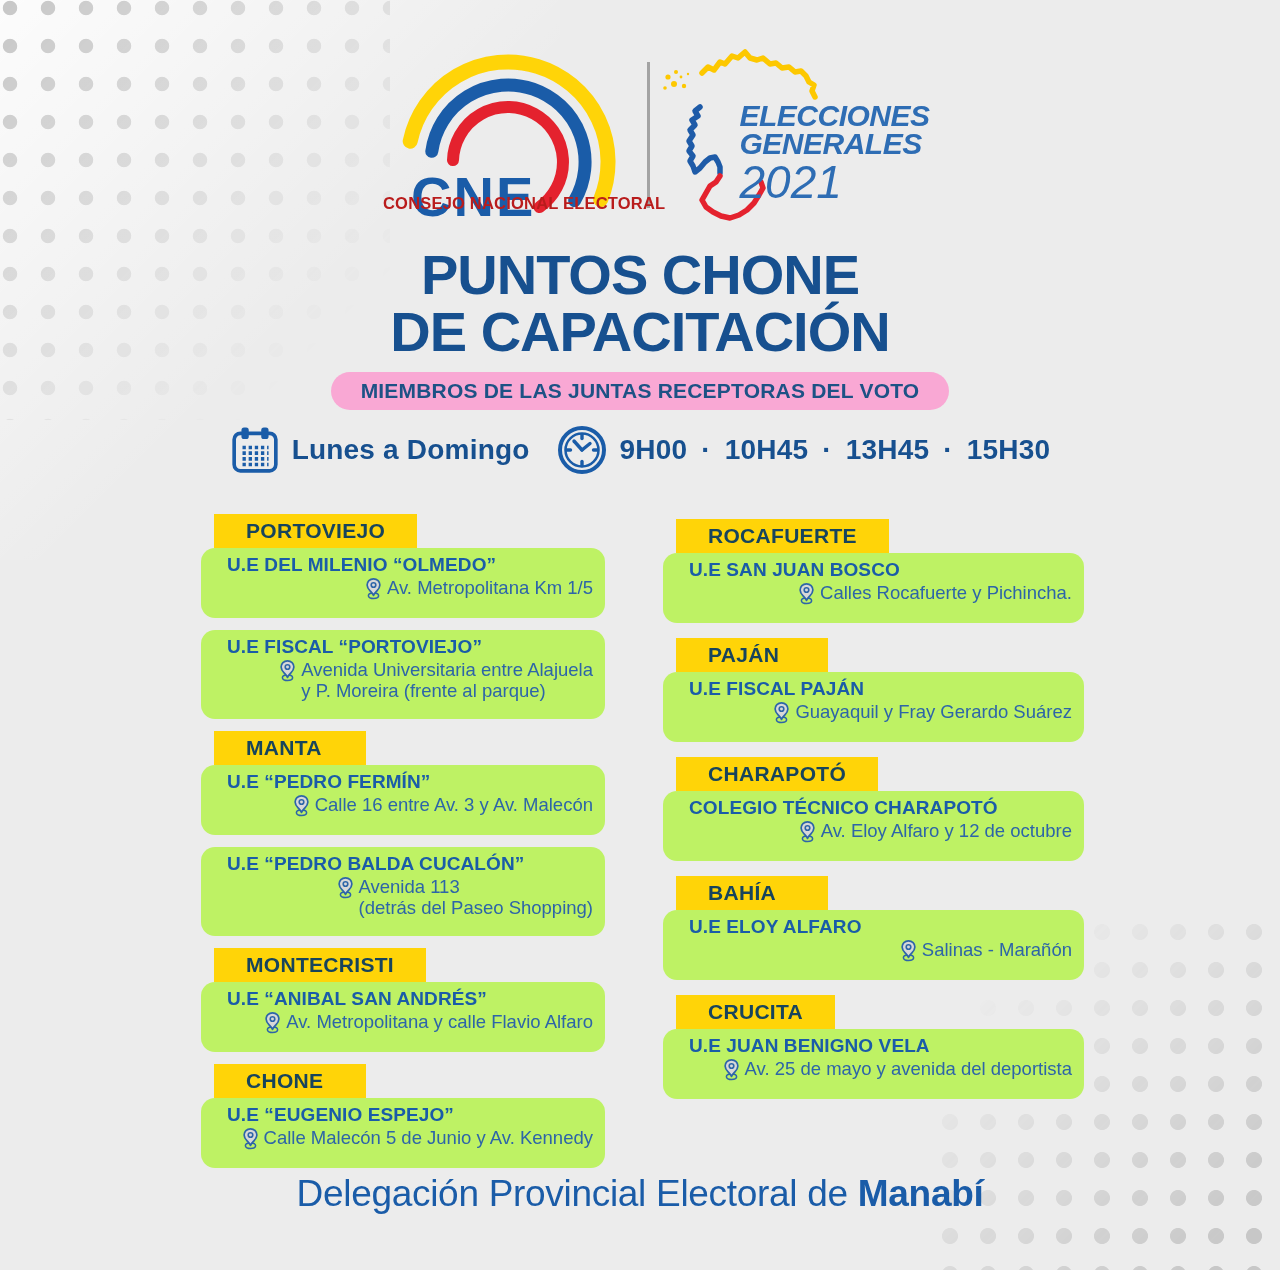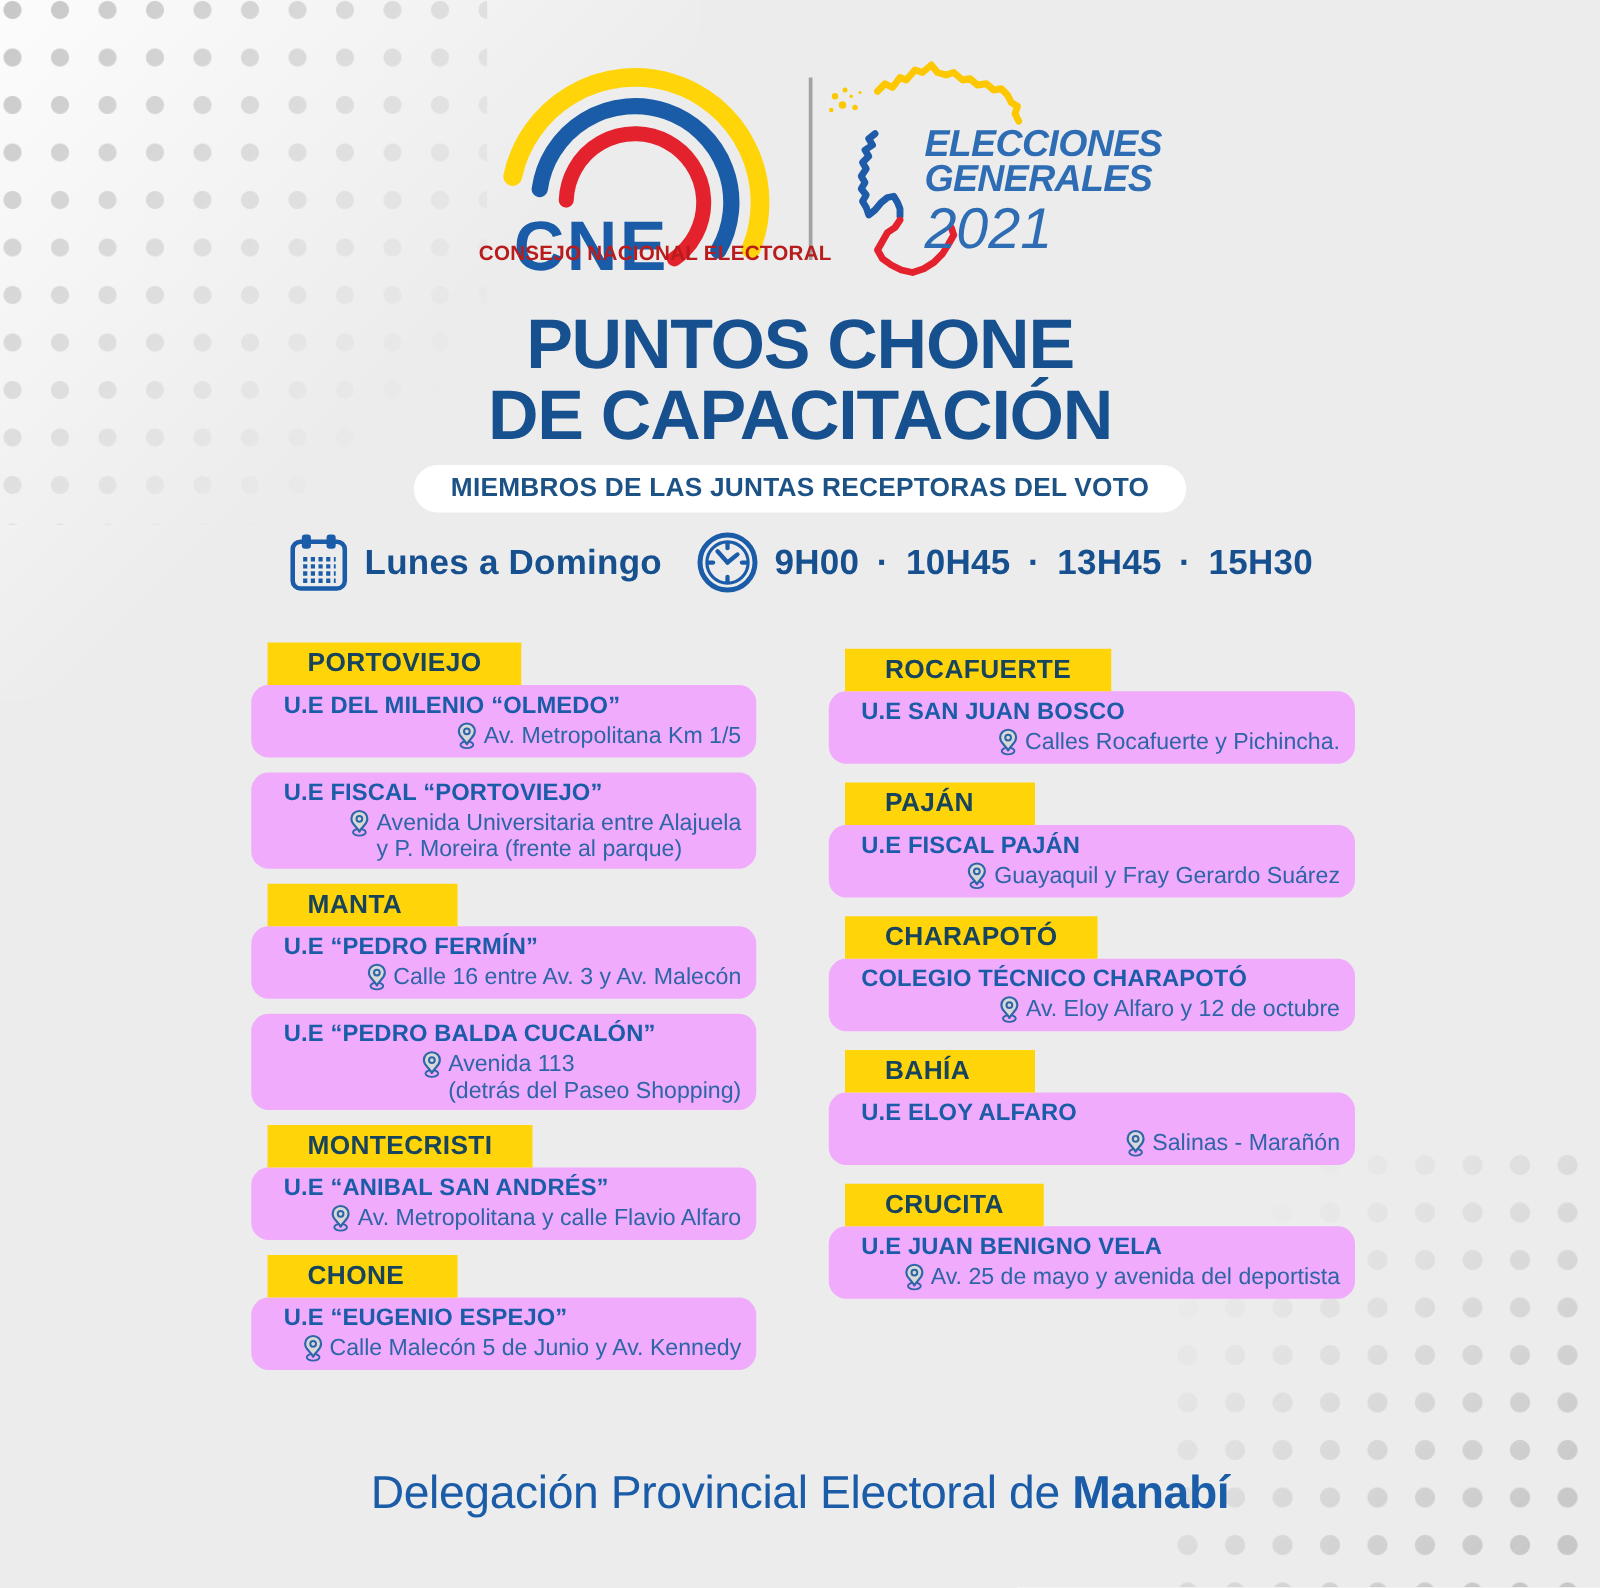--- a/index.html
+++ b/index.html
@@ -30,40 +30,40 @@
   .divider{width:2.5px;height:146px;background:#a3a3a3;margin:18px 0 0 14px;}
   .elections{position:relative;margin-left:12px;width:290px;height:185px;}
   .elections svg{position:absolute;left:0;top:2px;overflow:visible;}
   .el-text{position:absolute;left:78px;top:58px;color:#2E6DB4;font-style:italic;}
   .el-line{font-size:30px;font-weight:bold;line-height:28px;letter-spacing:-.5px;white-space:nowrap;}
   .el-year{font-size:46px;font-weight:normal;line-height:42px;letter-spacing:0;margin-top:3px;}
 
   
   .title-block{position:absolute;left:0;top:246px;width:100%;text-align:center;}
   .title-line{font-size:56px;line-height:57px;font-weight:bold;color:#17508F;letter-spacing:-1px;}
-  .badge{display:inline-block;margin-top:12px;background:#ffffff;color:#1D5285;
+  .badge{display:inline-block;margin-top:12px;background:#f9a8d4;color:#1D5285;
     font-size:21px;font-weight:bold;padding:7px 30px;border-radius:20px;letter-spacing:.2px;}
 
   
   .schedule{position:absolute;left:0;top:424px;width:100%;display:flex;
     justify-content:center;align-items:center;}
   .schedule .txt{font-size:28px;font-weight:bold;color:#17508F;letter-spacing:.2px;}
   .schedule .days{margin:0 26px 0 12px;}
   .schedule .times{margin-left:12px;word-spacing:6px;}
 
   
   .col{position:absolute;}
   .col-left{left:201px;top:514px;width:404px;}
   .col-right{left:663px;top:519px;width:421px;}
   .city{margin-bottom:15px;}
   .col-left .city{margin-bottom:12px;}
   .city-label{display:inline-block;margin-left:13px;min-width:152px;box-sizing:border-box;
     background:#FFD408;color:#17445C;font-weight:bold;font-size:21px;text-align:left;
     padding:5px 32px;letter-spacing:.3px;}
-  .card{background:#f0abfc;border-radius:14px;padding:5px 12px 6px 26px;margin-bottom:12px;}
+  .card{background:#bef264;border-radius:14px;padding:5px 12px 18px 26px;margin-bottom:12px;}
   .card:last-child{margin-bottom:0;}
   .venue-name{color:#1A5CA8;font-weight:bold;font-size:19px;line-height:23px;letter-spacing:.1px;}
   .venue-addr{display:flex;align-items:flex-start;color:#2D65A8;font-size:18.5px;line-height:21px;margin-top:1px;justify-content:flex-end;}
   .venue-addr .pin{flex:0 0 auto;margin:0 5px 0 0;}
   .addr-text span{display:block;}
 
   
   .footer{position:absolute;left:0;top:1173px;width:100%;text-align:center;
     font-size:37px;color:#1A5CA8;letter-spacing:-.3px;}
   .footer .bold{font-weight:bold;}

